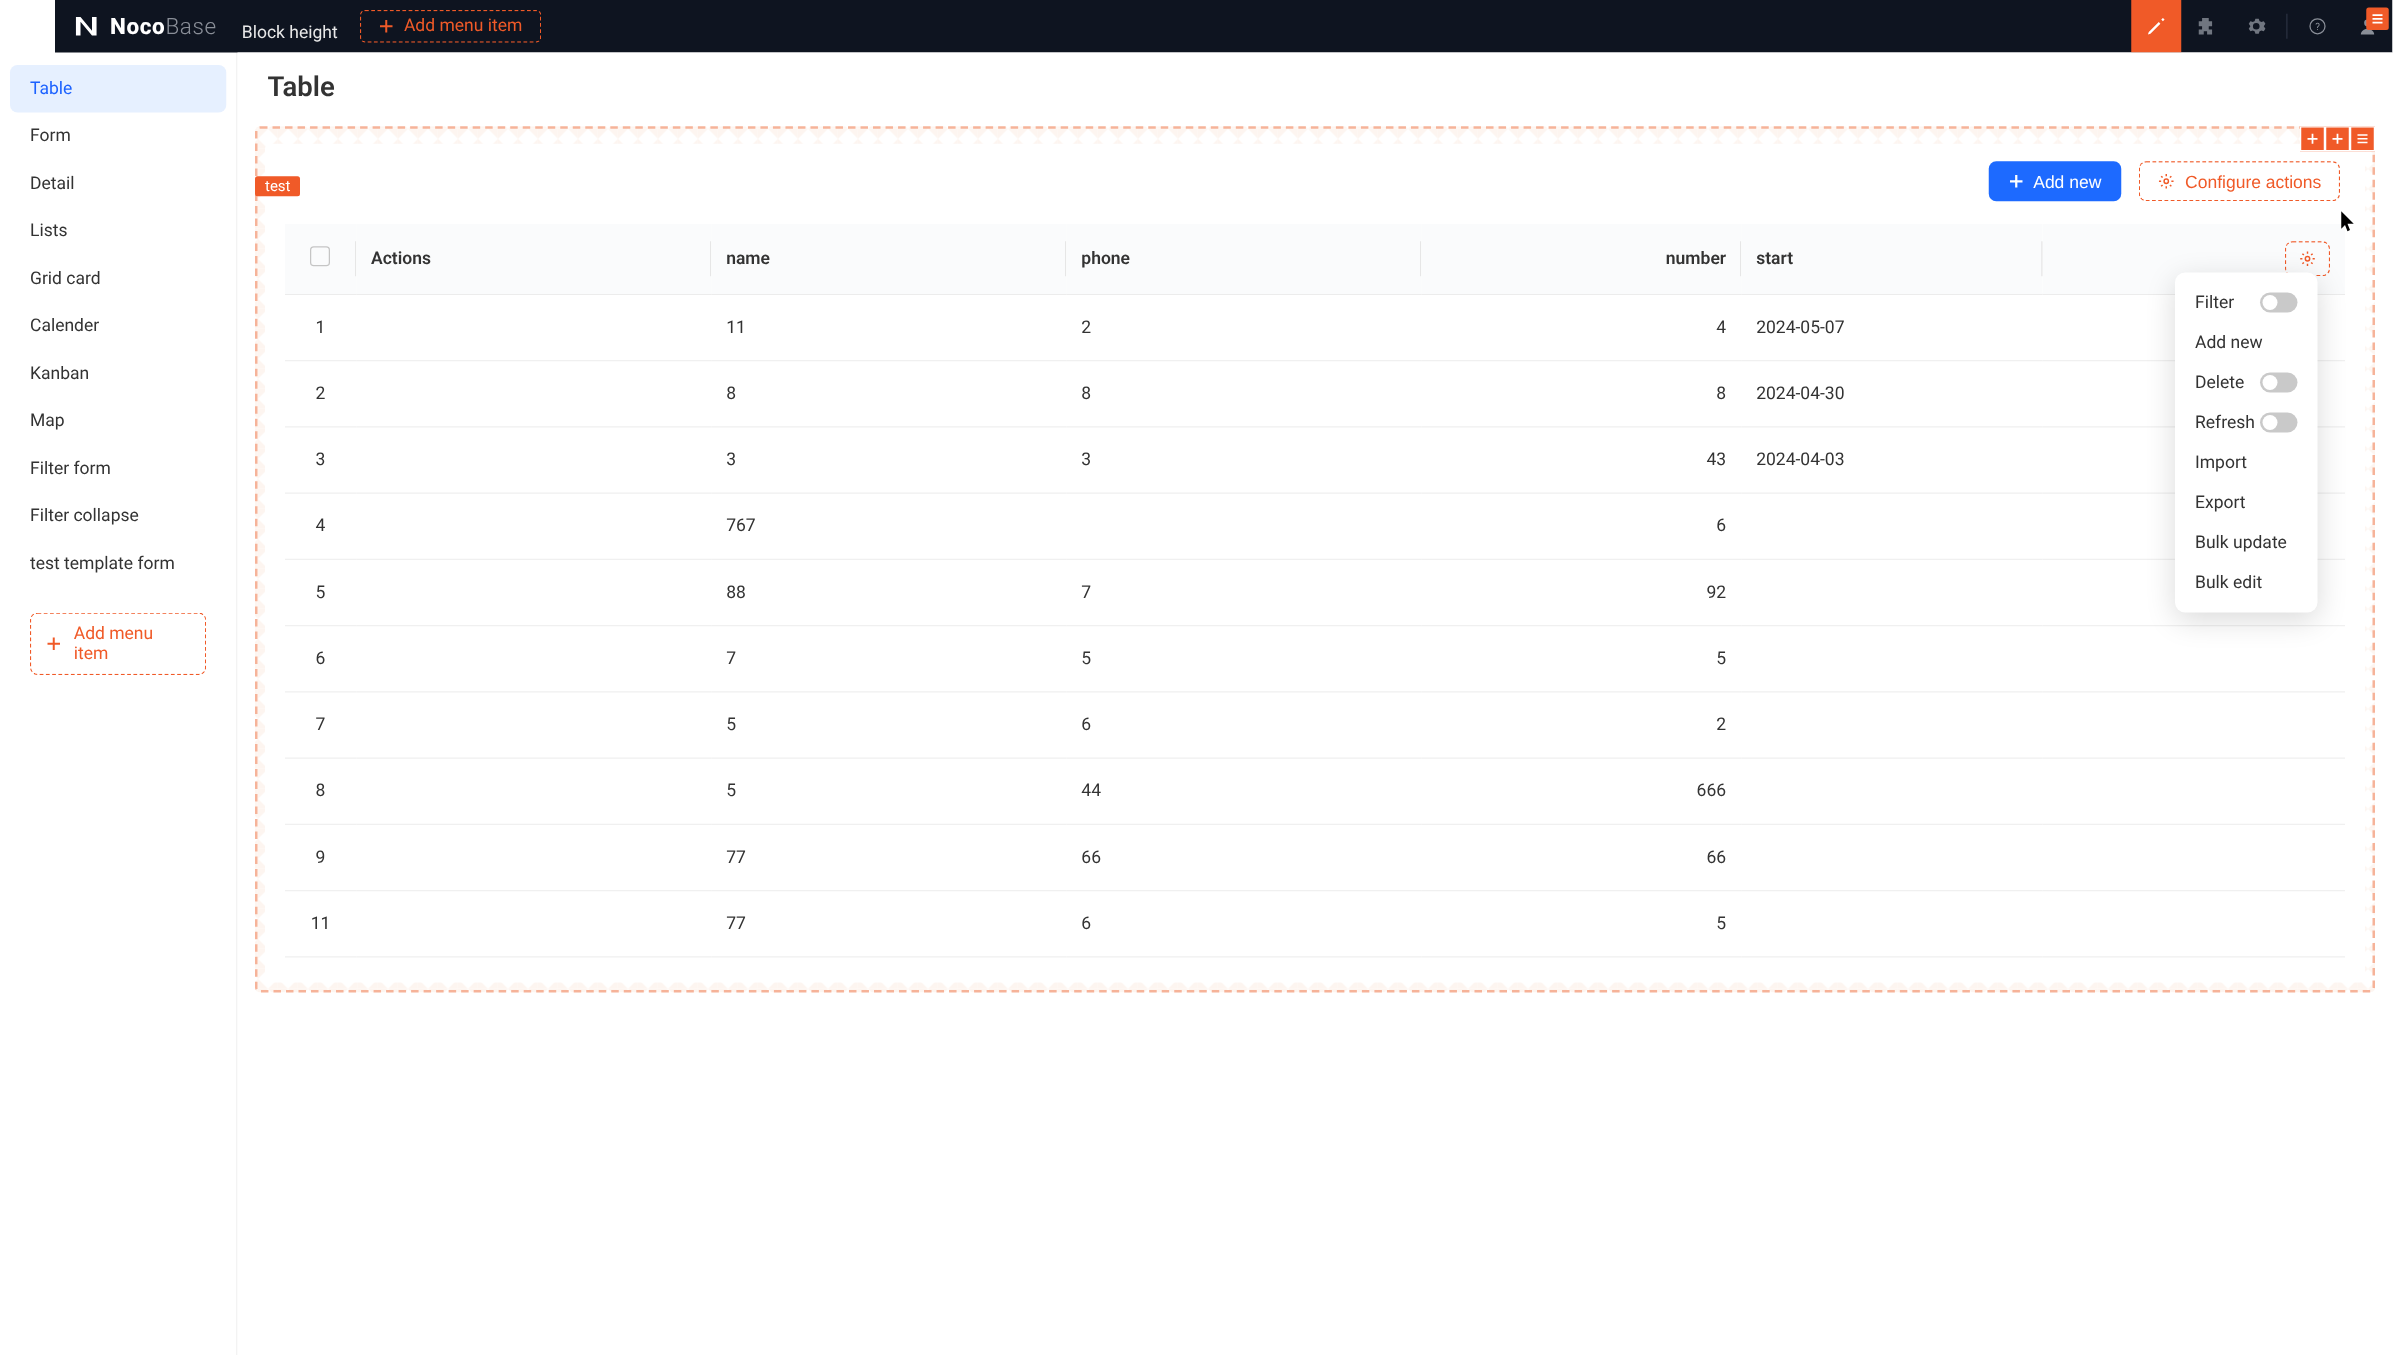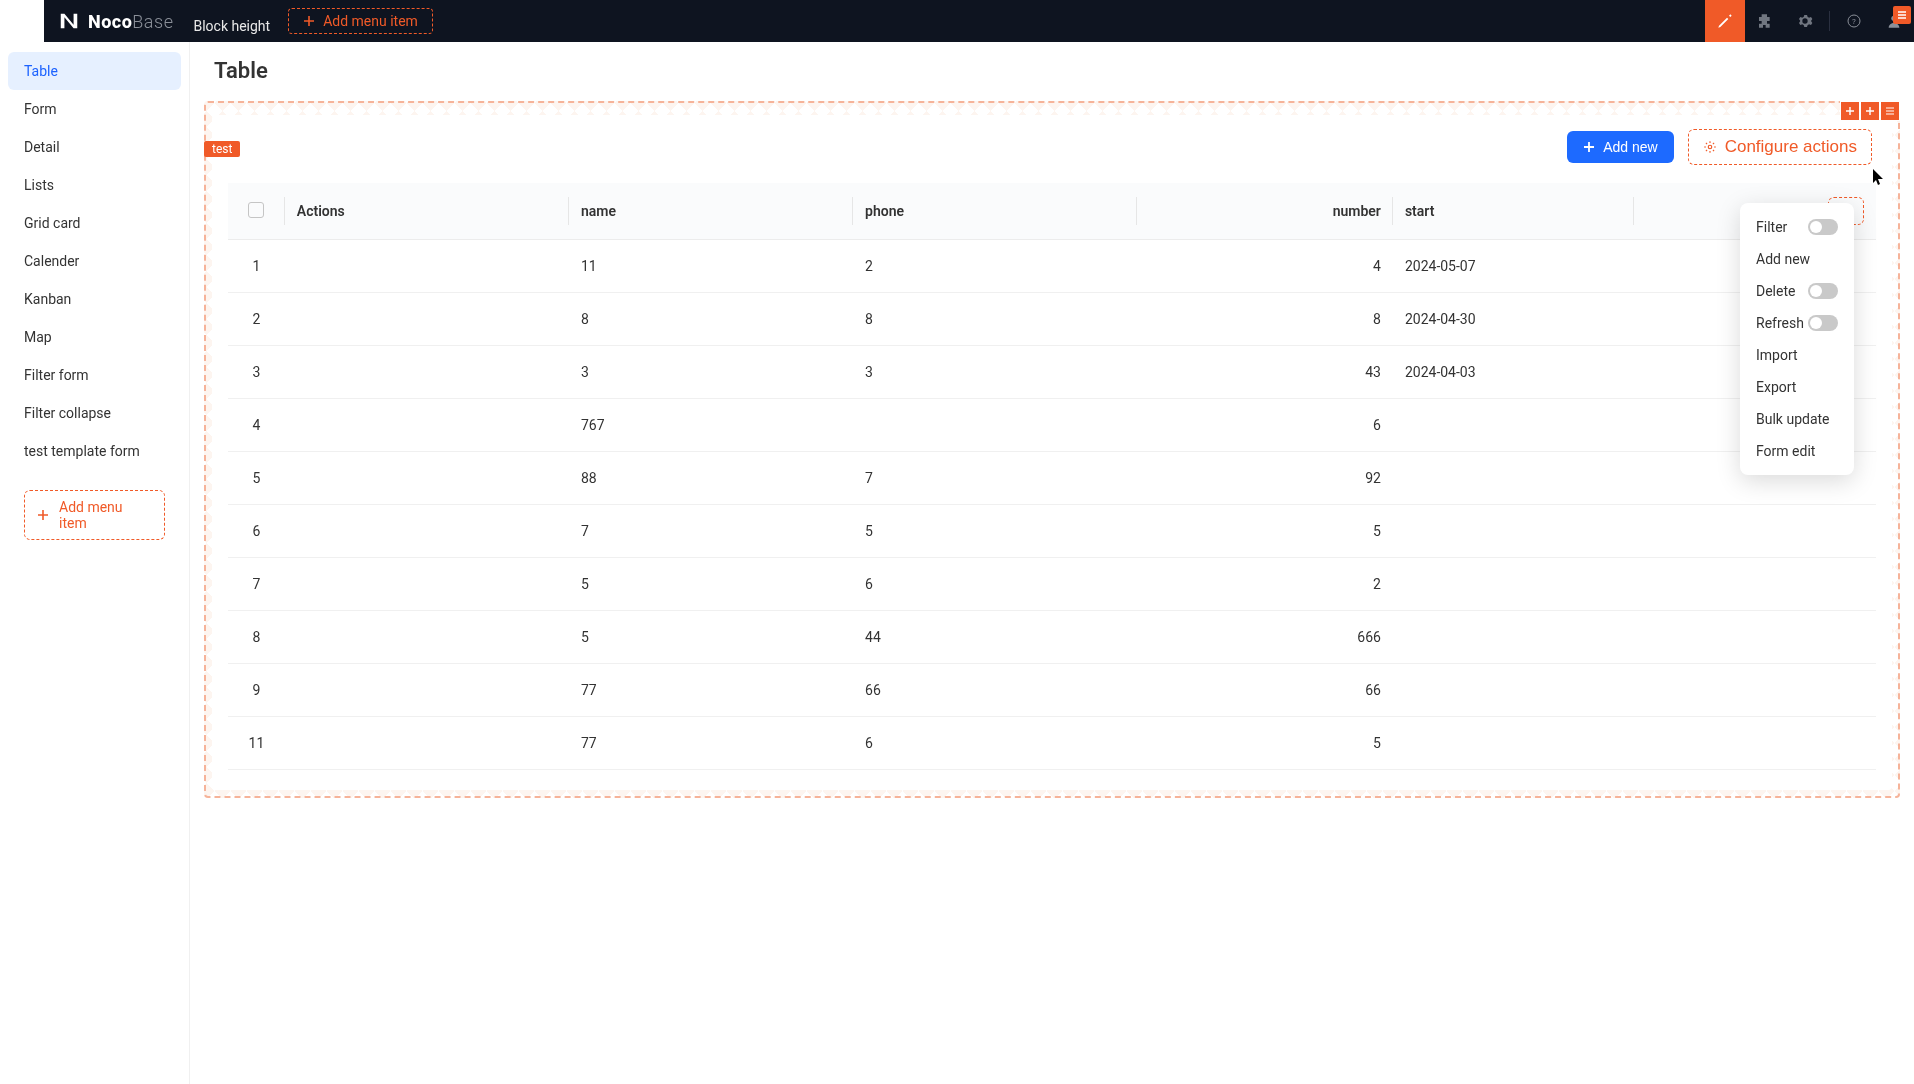--- a/index.html
+++ b/index.html
@@ -34,37 +34,37 @@
 .corner-icons { position: absolute; top: -2px; right: -2px; display: flex; gap: 0; }
 .corner-icon { width: 20px; height: 20px; background: #f05a28; color: #fff; display: flex; align-items: center; justify-content: center; font-size: 12px; border: 1px solid #fff; }
 .menu-corner-icon { position: absolute; top: 6px; right: 3px; width: 18px; height: 18px; background: #f05a28; color: #fff; display: flex; align-items: center; justify-content: center; font-size: 11px; border-radius: 2px; }
 
 .block-tag { position: absolute; top: -2px; left: -2px; background: #f05a28; color: #fff; font-size: 12px; padding: 1px 8px; border-radius: 2px; margin-top: 40px; }
 
 .block-inner { background: #fff; border-radius: 4px; padding: 14px 16px 20px; margin-top: 6px; }
 
 .toolbar { display: flex; justify-content: flex-end; align-items: center; gap: 14px; margin-bottom: 18px; padding-right: 4px; }
 .btn-primary { background: #1d6aff; color: #fff; border: none; border-radius: 6px; padding: 8px 16px; display: inline-flex; align-items: center; gap: 8px; cursor: pointer; font-size: 14px; }
-.btn-dashed { border: 1.5px dashed #f05a28; color: #f05a28; background: #fff; border-radius: 6px; padding: 7px 14px; display: inline-flex; align-items: center; gap: 8px; cursor: pointer; font-size: 17px; }
+.btn-dashed { border: 1.5px dashed #f05a28; color: #f05a28; background: #fff; border-radius: 6px; padding: 7px 14px; display: inline-flex; align-items: center; gap: 8px; cursor: pointer; font-size: 14px; }
 
 
 table.data { width: 100%; border-collapse: collapse; }
 table.data th { text-align: left; font-weight: 600; font-size: 14px; padding: 14px 12px; border-bottom: 1px solid #ececec; background: #fafbfc; color: #333; position: relative; }
 table.data th.num { text-align: right; }
 table.data th::after { content:""; position:absolute; right:0; top:25%; height:50%; width:1px; background:#e6e6e6; }
 table.data th:last-child::after { display:none; }
 table.data td { padding: 18px 12px; border-bottom: 1px solid #f0f0f0; font-size: 14px; color: #333; }
 table.data td.num { text-align: right; }
 table.data td.rownum { color: #333; width: 50px; }
 table.data td.cb, table.data th.cb { width: 40px; text-align: center; }
 .checkbox { width: 16px; height: 16px; border: 1.5px solid #c5c5c5; border-radius: 3px; display: inline-block; }
 .th-config-wrap { border: 1.5px dashed #f05a28; border-radius: 6px; padding: 6px 10px; display: inline-flex; gap: 6px; }
 
 
-.popover { position: absolute; top: 161px; right: 60px; width: 114px; background: #fff; border-radius: 8px; box-shadow: 0 6px 24px rgba(0,0,0,0.15); padding: 8px 0; z-index: 50; }
+.popover { position: absolute; top: 176px; right: 60px; width: 114px; background: #fff; border-radius: 8px; box-shadow: 0 6px 24px rgba(0,0,0,0.15); padding: 8px 0; z-index: 50; }
 .popover-item { padding: 8px 16px; font-size: 14px; color: #333; display: flex; align-items: center; justify-content: space-between; cursor: pointer; }
 .toggle { width: 30px; height: 16px; background: #c9c9c9; border-radius: 10px; position: relative; }
 .toggle::after { content: ""; position: absolute; width: 12px; height: 12px; background: #fff; border-radius: 50%; top: 2px; left: 2px; }
 
 .cursor-arrow { position: absolute; top: 126px; right: 28px; z-index: 60; font-size: 16px; color: #000; pointer-events: none; }
 
 svg { display: block; }
 </style>
 </head>
 <body>
@@ -334,21 +334,21 @@
           <div class="popover-item">
             <span>Import</span>
           </div>
           <div class="popover-item">
             <span>Export</span>
           </div>
           <div class="popover-item">
             <span>Bulk update</span>
           </div>
           <div class="popover-item">
-            <span>Form edit</span>
+            <span>Bulk edit</span>
           </div>
         </div>
     </div>
 
     <div class="cursor-arrow">
       <svg width="14" height="18" viewBox="0 0 14 18">
           <path fill="#000" d="M1 1l0 14 3-3 2 5 2-1-2-5 5 0z"></path>
         </svg>
     </div>
   </div>

